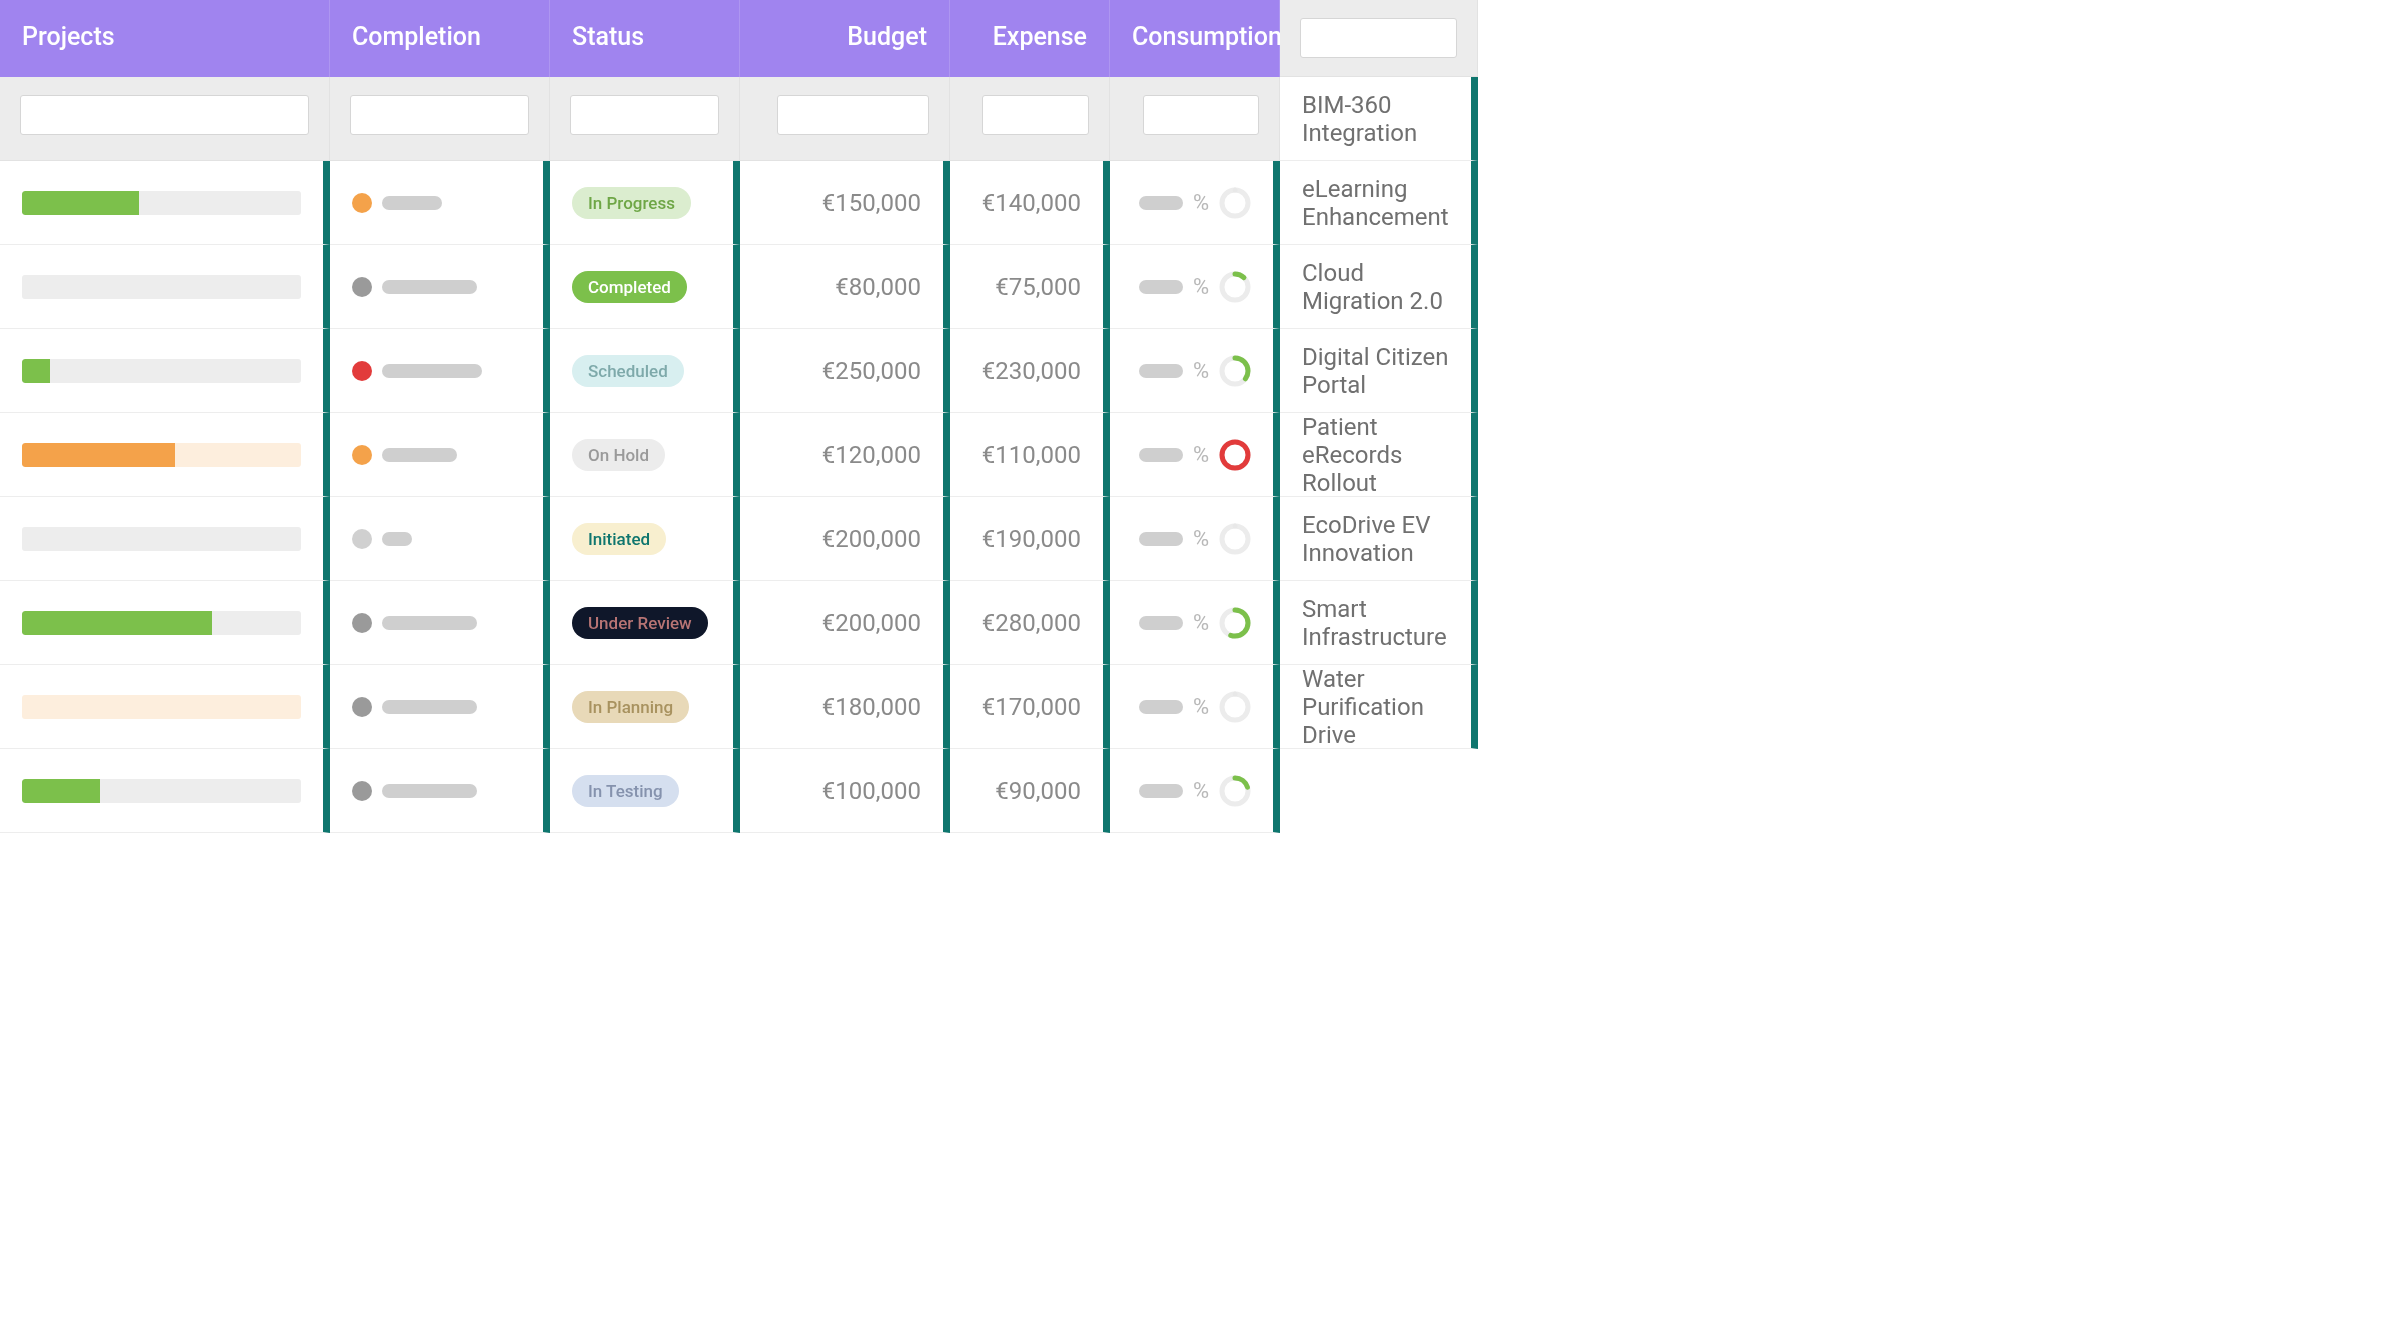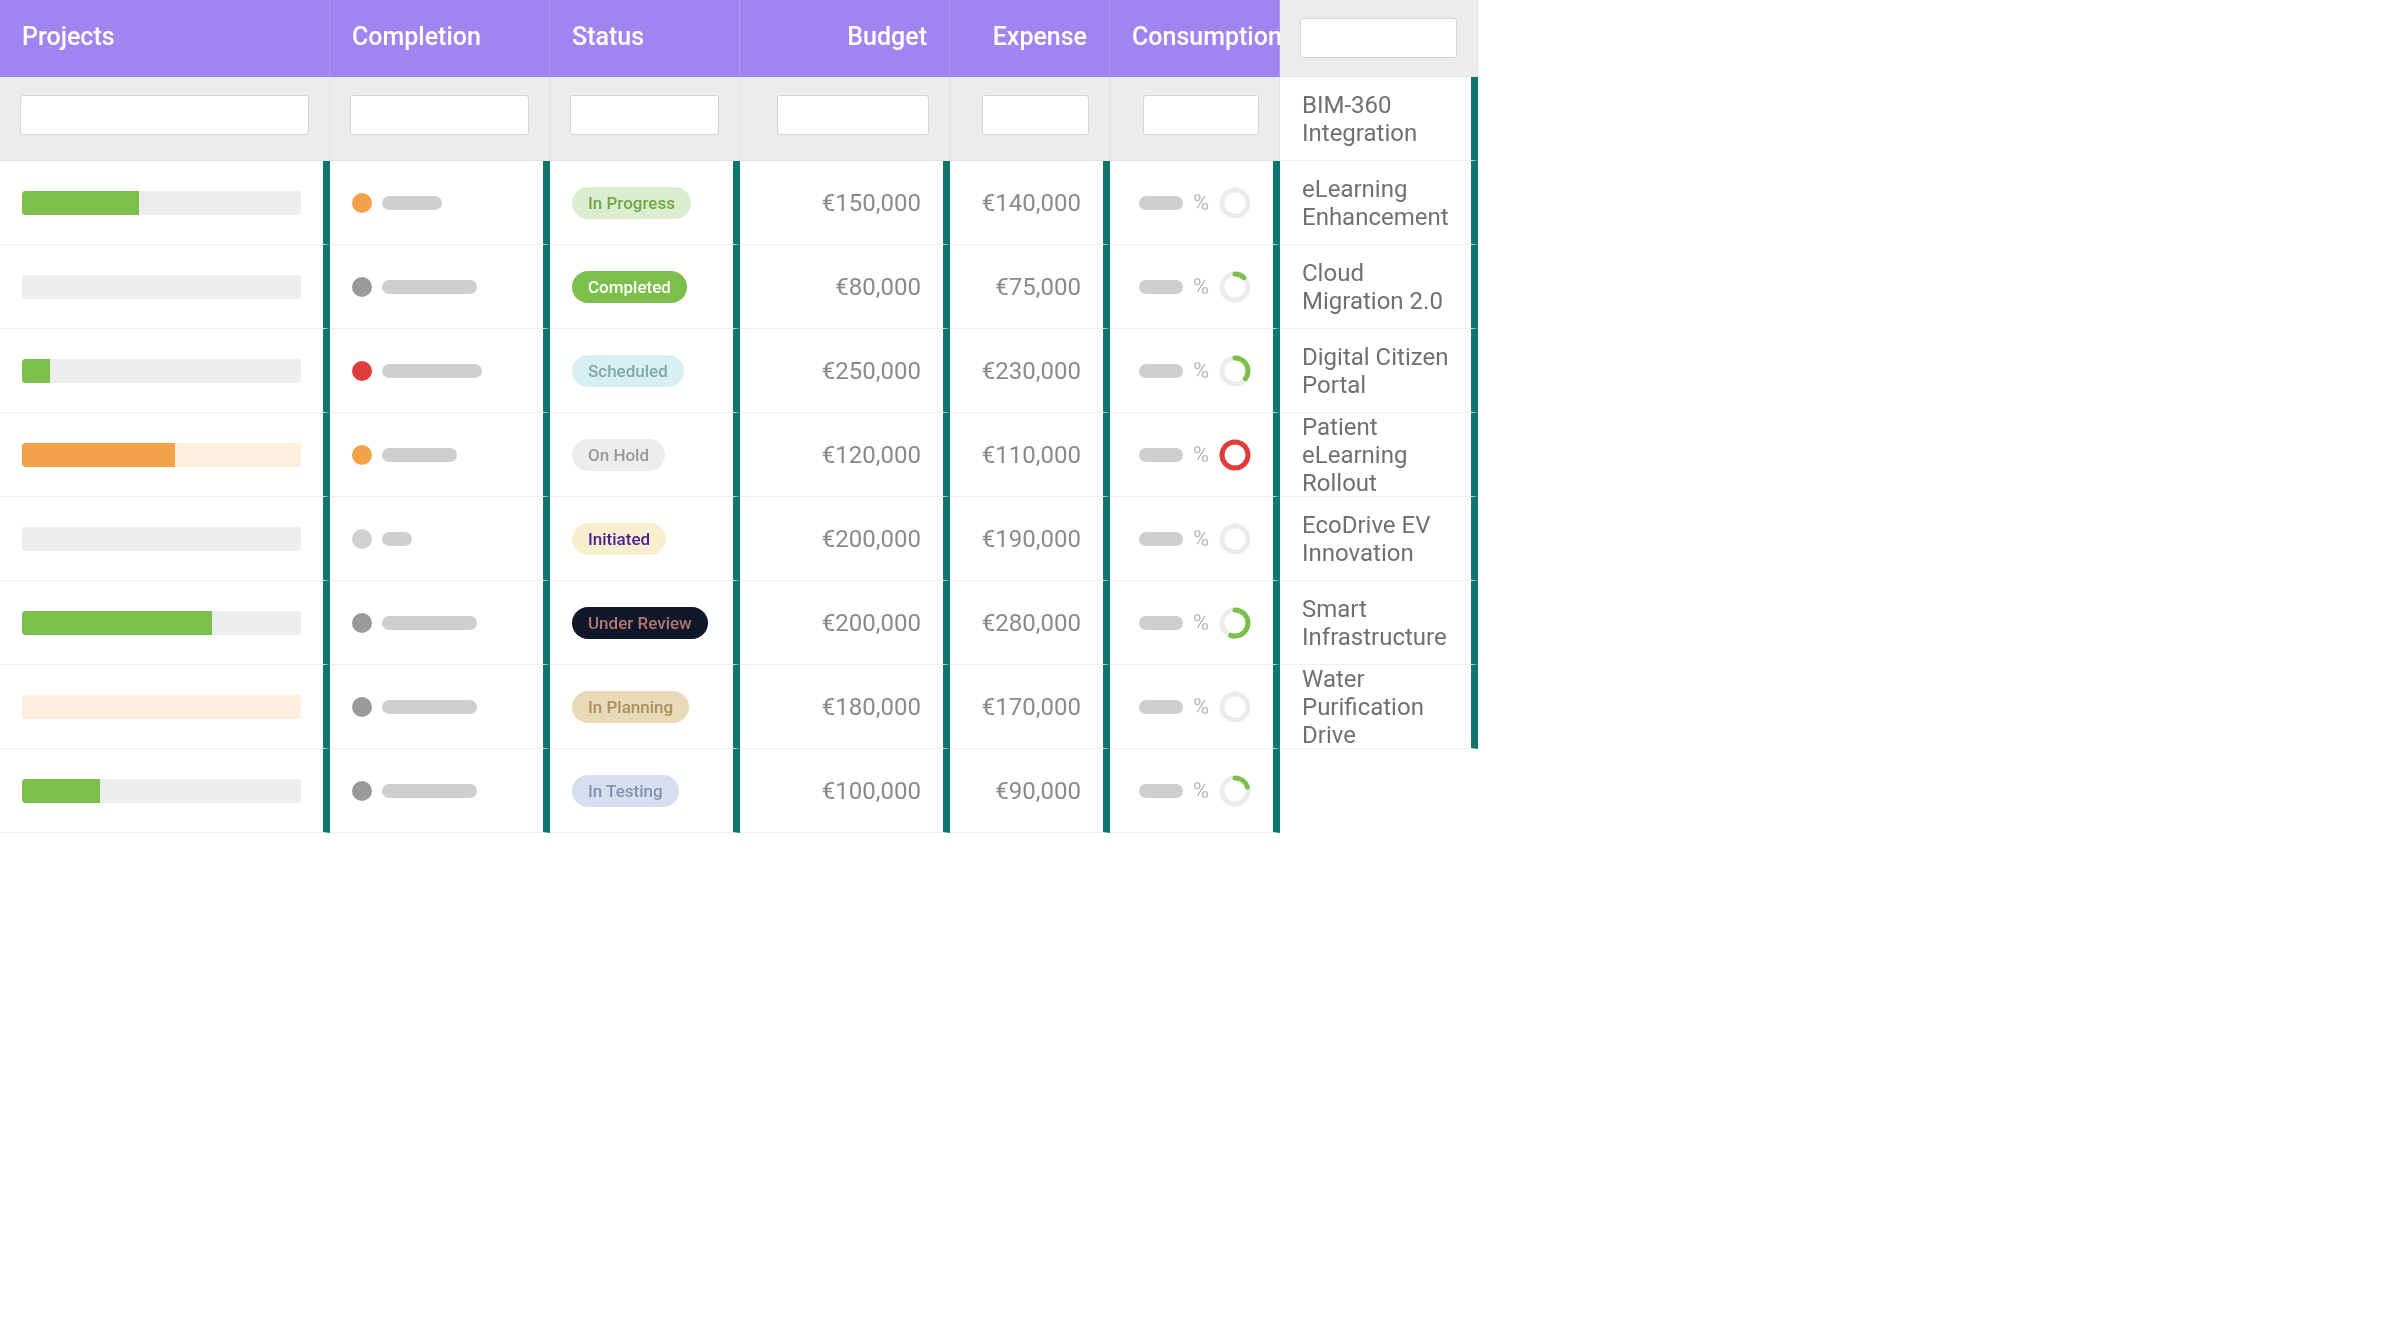--- a/index.html
+++ b/index.html
@@ -92,21 +92,21 @@
     padding: 6px 16px;
     border-radius: 20px;
     font-size: 17px;
     font-weight: 500;
     white-space: nowrap;
   }
   .pill.in-progress { background:#dbedcf; color:#6ea646; }
   .pill.completed { background:#7cc04b; color:#fff; }
   .pill.scheduled { background:#d8eff0; color:#7ea9aa; }
   .pill.on-hold { background:#ececec; color:#9a9a9a; }
-  .pill.initiated { background:#f8efcf; color:#4c1d95; }
+  .pill.initiated { background:#f8efcf; color:#0f766e; }
   .pill.under-review { background:#0f172a; color:#b77474; }
   .pill.in-planning { background:#e8d9b8; color:#a8925f; }
   .pill.in-testing { background:#d5dfef; color:#8592ad; }
 
   
   .consump { display:flex; align-items:center; gap:10px; width:100%; justify-content:flex-end; }
   .c-line { height:14px; width:44px; background:#cfcfcf; border-radius:8px; }
   .c-pct { color:#b8b8b8; font-size:22px; }
   .c-ring { width:32px; height:32px; flex-shrink:0; }
 </style>
@@ -245,21 +245,21 @@
     <div class="td">
     <div class="consump">
       <span class="c-line"></span>
       <span class="c-pct">%</span>
       <svg class="c-ring" viewBox="0 0 32 32">
     <circle cx="16" cy="16" r="13" fill="none" stroke="#ececec" stroke-width="5"></circle>
     <circle cx="16" cy="16" r="13" fill="none" stroke="#e23b3b" stroke-width="5" stroke-dasharray="81.68140899333463 81.68140899333463" stroke-linecap="round" transform="rotate(-90 16 16)"></circle>
   </svg>
     </div>
   </div>
-    <div class="td project">Patient eLearning Rollout</div>
+    <div class="td project">Patient eRecords Rollout</div>
     <div class="td">
     <div class="bar-track">
       <div class="bar-fill green" style="width:0%"></div>
     </div>
   </div>
     <div class="td">
     <div class="prio">
       <span class="dot lgrey"></span>
       <span class="prio-line" style="width:30px"></span>
     </div>

